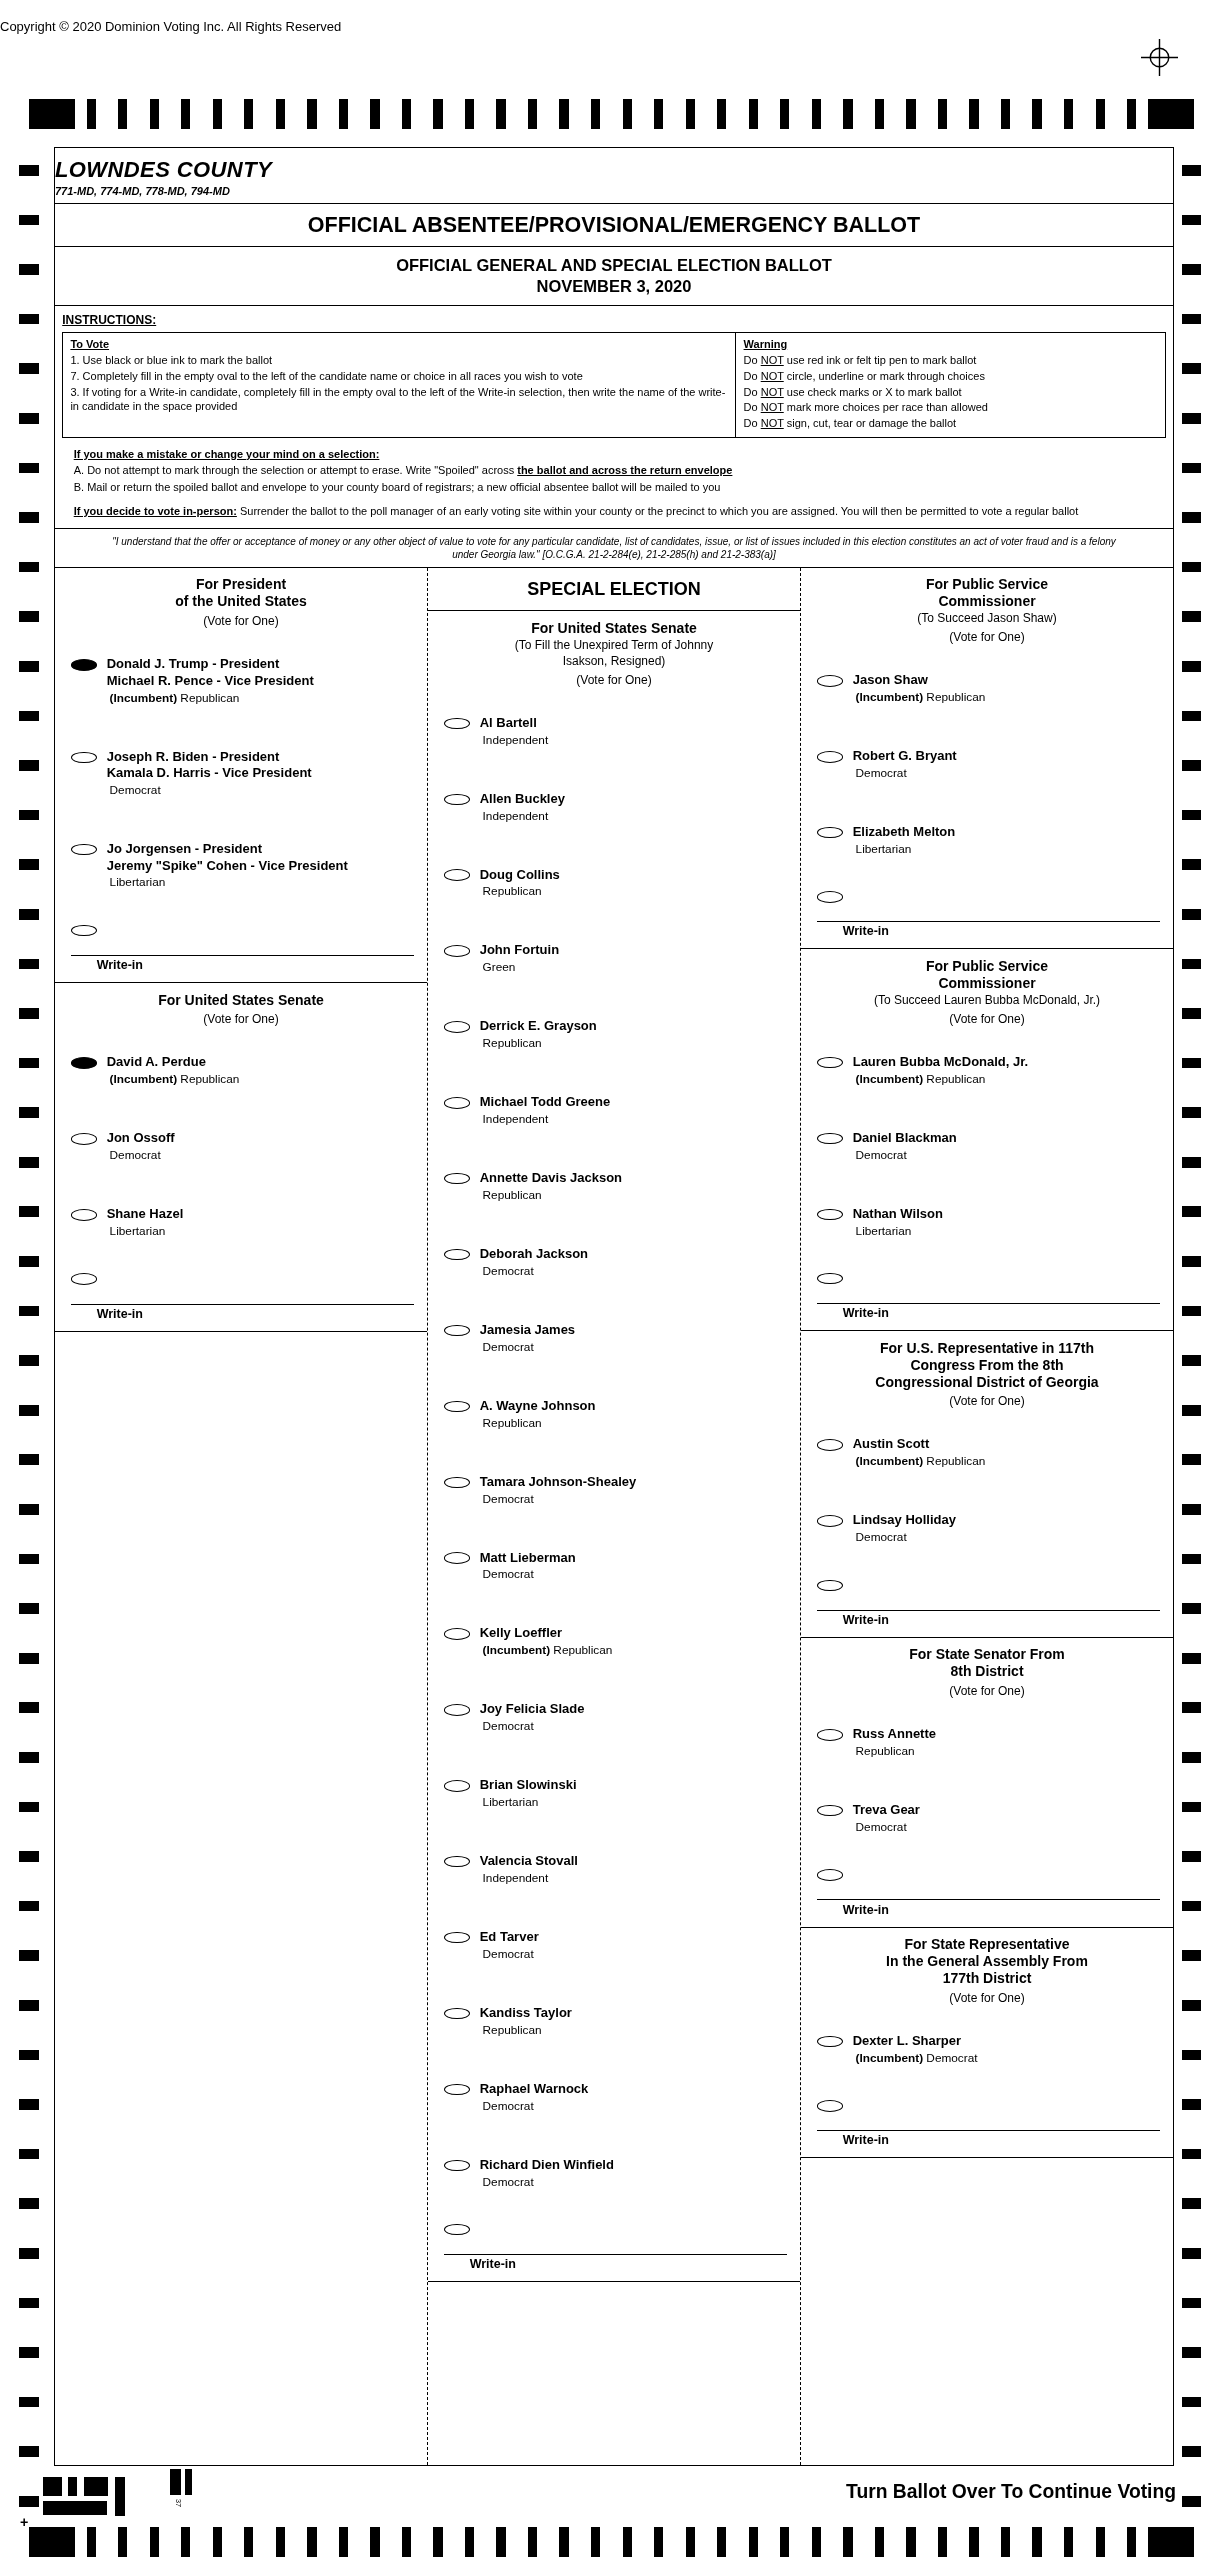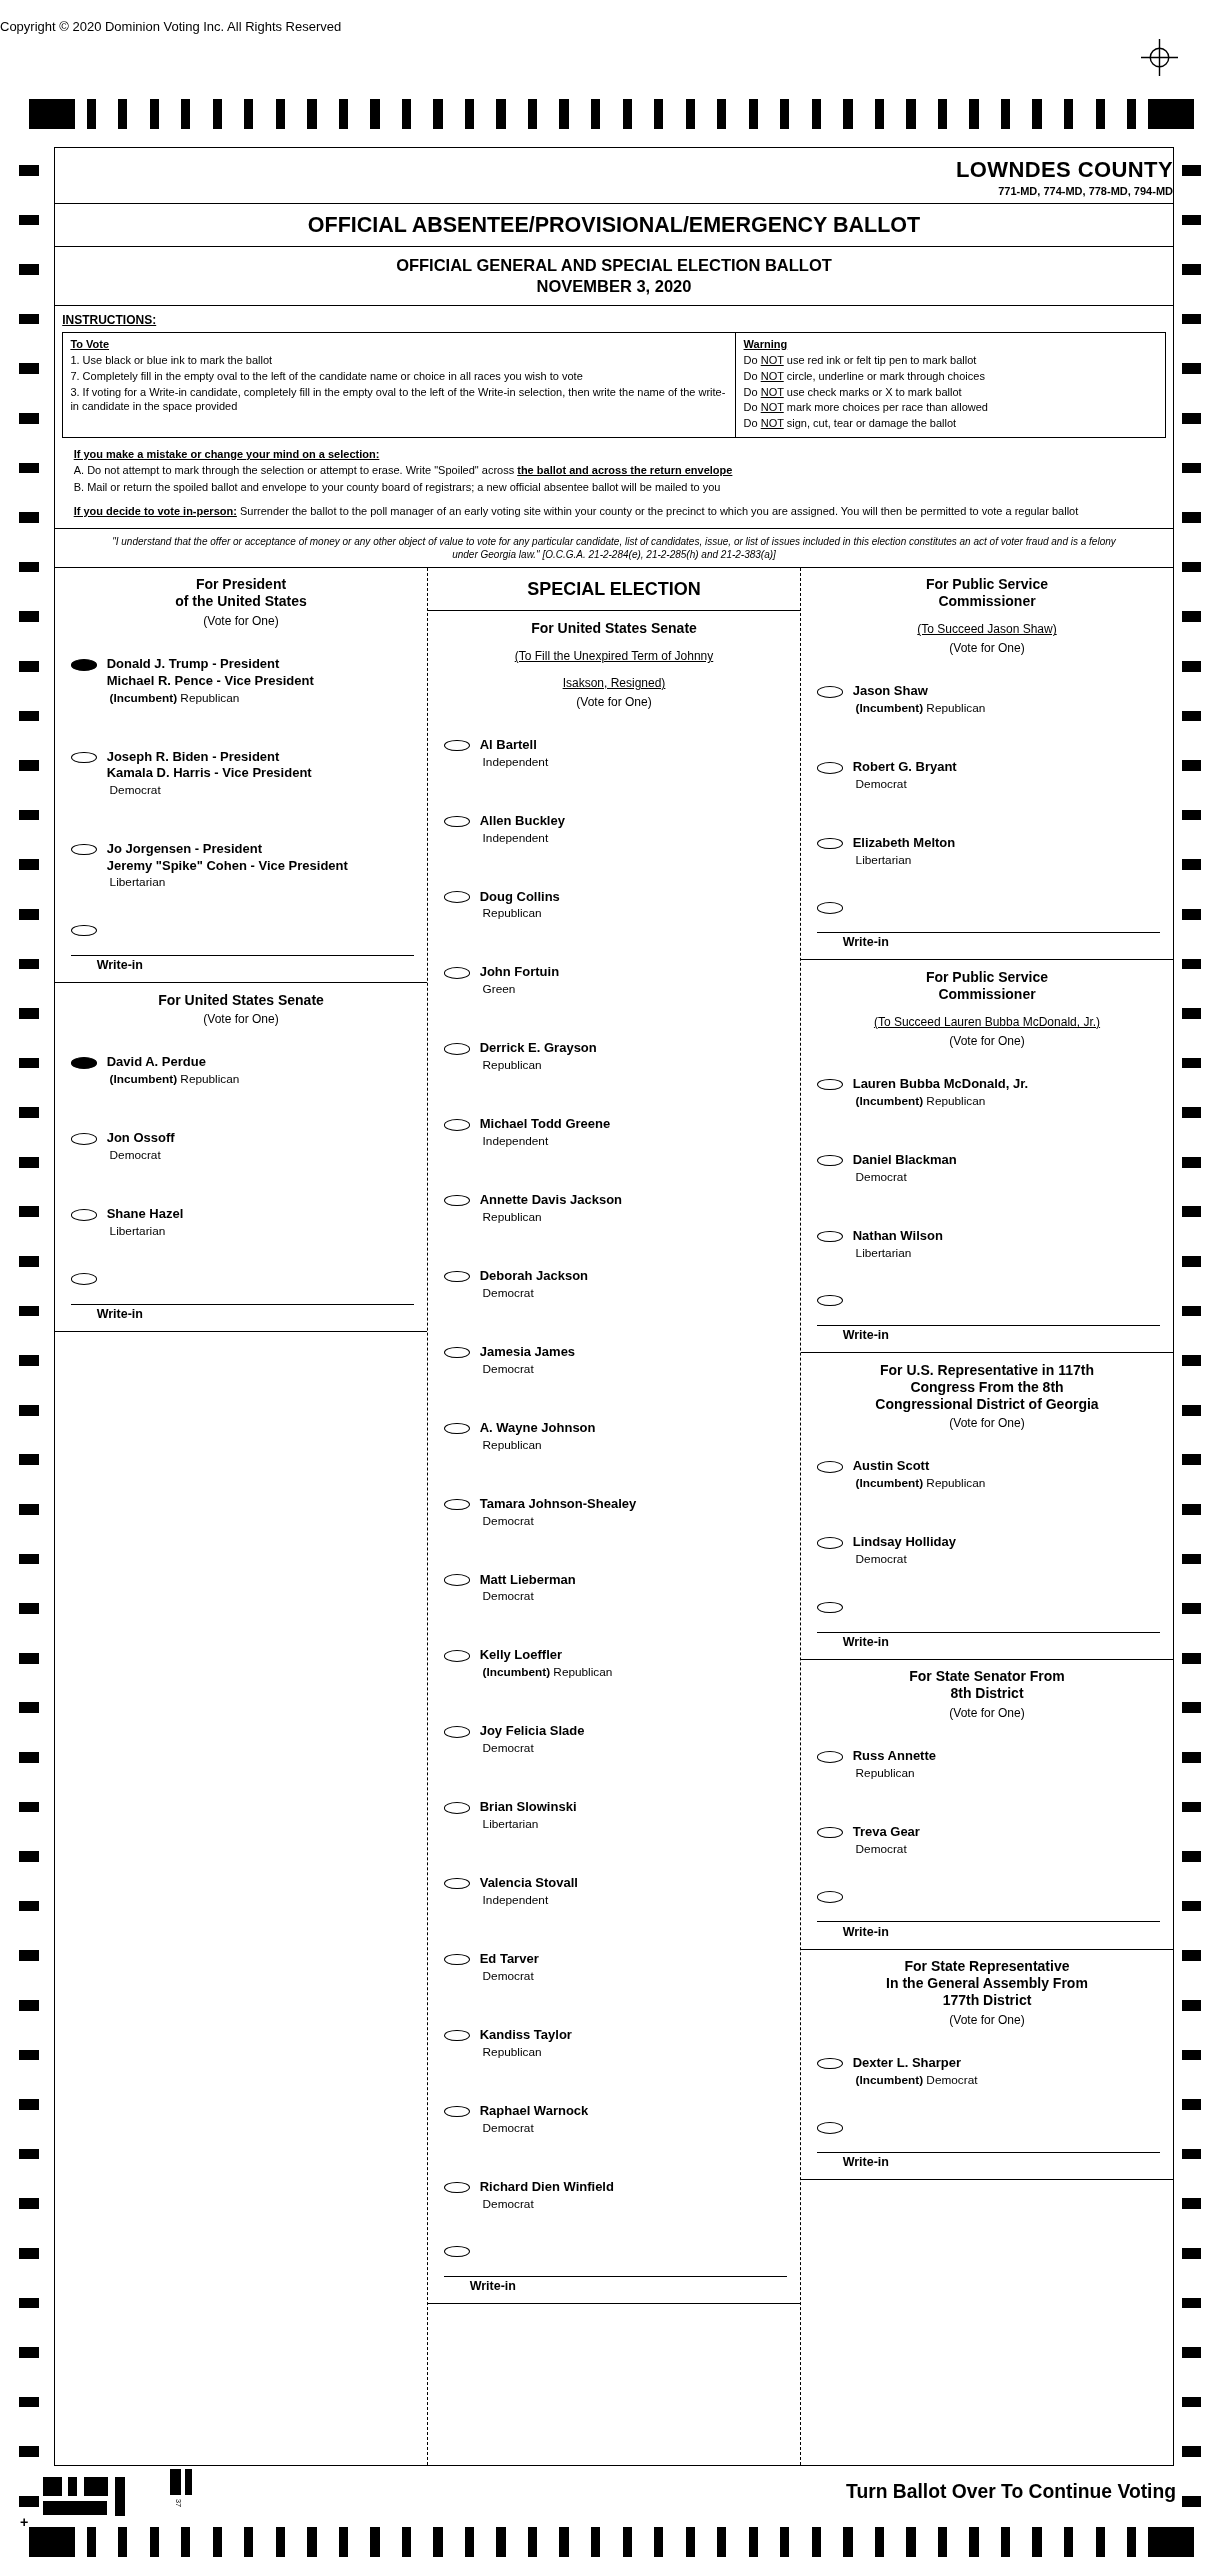--- a/index.html
+++ b/index.html
@@ -18,21 +18,21 @@
   .tm-bars { flex:1; display:flex; justify-content:space-between; padding:0 11.5px; }
   .tm-bar { width:9.3px; height:30px; background:#000; }
   .tm-col { position:absolute; top:165px; height:2342px; width:19.3px; display:flex; flex-direction:column; justify-content:space-between; }
   #tm-left { left:19.3px; } #tm-right { left:1182px; }
   .tm-sq { width:19.3px; height:10.7px; background:#000; }
 
   
   .ballot-box { position:absolute; left:54px; top:147px; width:1120px; min-height:2319px;
                 border:1.4px solid #000; display:flex; flex-direction:column; background:#fff; }
 
-  .hdr-a { text-align:right; padding:8.6px 0 5.7px; border-bottom:1.4px solid #000; }
+  .hdr-a { text-align:left; padding:8.6px 0 5.7px; border-bottom:1.4px solid #000;font-style:italic; }
   .county { font-size:22px; font-weight:bold; letter-spacing:0.4px; }
   .districts { font-size:11px; font-weight:bold; margin-top:2.9px; }
   .hdr-b { text-align:center; padding:8.6px 0; border-bottom:1.4px solid #000; font-size:21.5px; font-weight:bold; }
   .hdr-c { text-align:center; padding:7.2px 0 8.6px; border-bottom:1.4px solid #000; font-weight:bold; }
   .hdr-c div { font-size:16.5px; line-height:21px; }
 
   .instr { padding:4.3px 7.2px 0; }
   .instr-label { font-weight:bold; text-decoration:underline; font-size:12px; margin:2.9px 0 4.3px; }
   .instr-boxes { display:flex; }
   .box { border:1.4px solid #000; padding:4.3px 7.2px 5.7px; font-size:11px; line-height:14.3px; }
@@ -49,21 +49,21 @@
            font-style:italic; text-align:center; font-size:10px; line-height:13px; padding:5.7px 50px; }
 
   
   .columns { flex:1; display:flex; align-items:stretch; }
   .ballot-column { flex:1; display:flex; flex-direction:column; min-width:0; }
   .ballot-column + .ballot-column { border-left:1.4px dashed #000; }
   .special-header { font-size:18px; font-weight:bold; text-align:center; padding:11.5px 2.9px 10px; border-bottom:1.4px solid #000; }
   .contest { border-bottom:1.4px solid #000; }
   .contest-header { text-align:center; padding:8.6px 5.7px 5.7px; }
   .contest-title { font-size:14px; font-weight:bold; line-height:17px; }
-  .contest-note { font-size:12px; line-height:15px; margin-top:12px;text-decoration:underline; }
+  .contest-note { font-size:12px; line-height:15px; margin-top:1px; }
   .contest-votefor { font-size:12px; line-height:15px; margin-top:3.6px; }
 
   .cand { display:flex; align-items:flex-start; padding:21.5px 5.7px 21.5px 15.7px; }
   .oval { flex:0 0 26px; width:26px; height:11.5px; border:1.4px solid #000; border-radius:13px / 5.7px;
           margin:2.9px 10px 0 0; background:#fff; }
   .oval.filled { background:#000; }
   .cand-name { font-size:13px; font-weight:bold; line-height:16.5px; }
   .cand-party { font-size:11.8px; line-height:15px; margin:1.4px 0 0 2.9px; }
 
   .writein { padding:8.6px 11.5px 4.3px 15.7px; }

